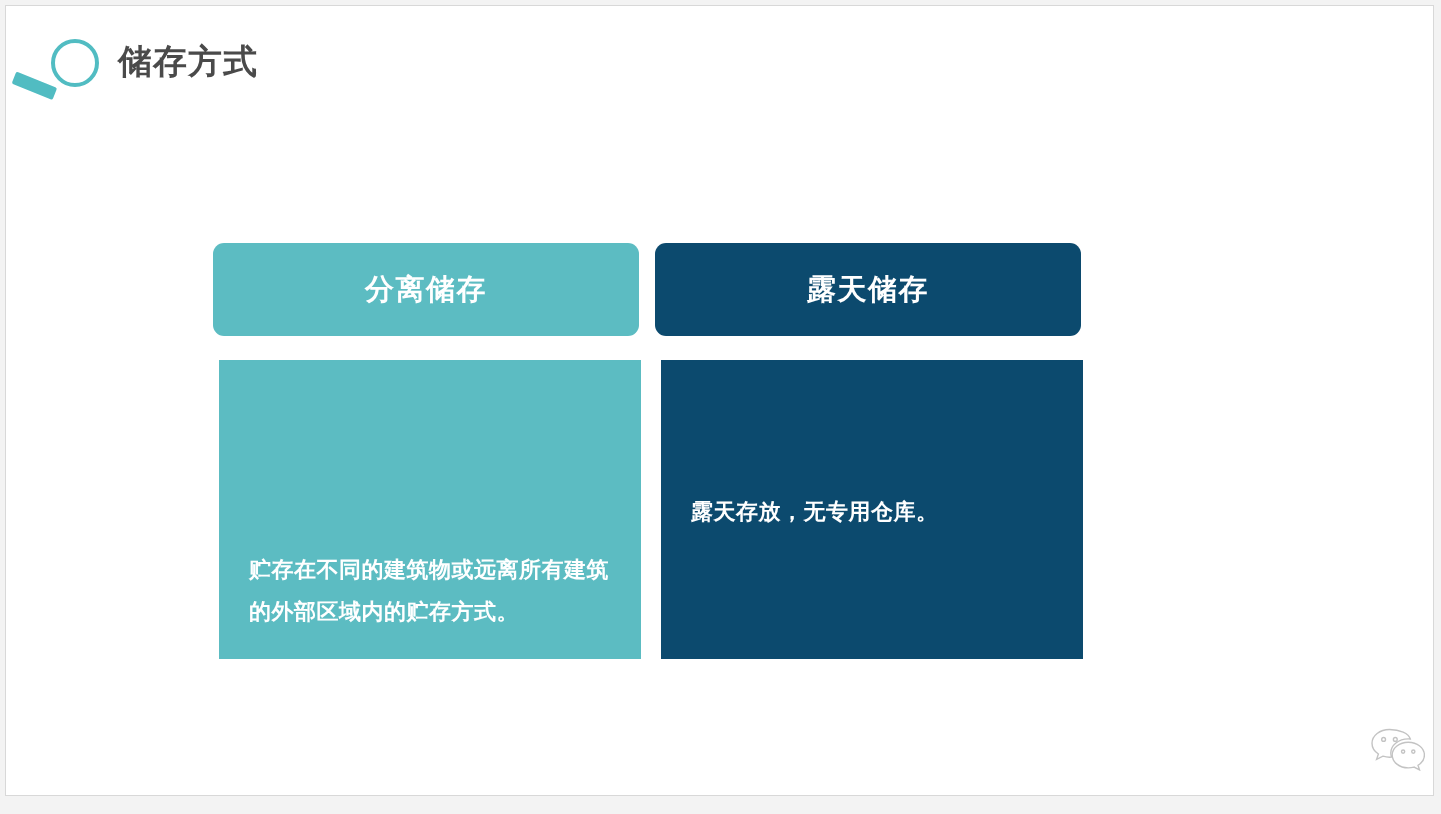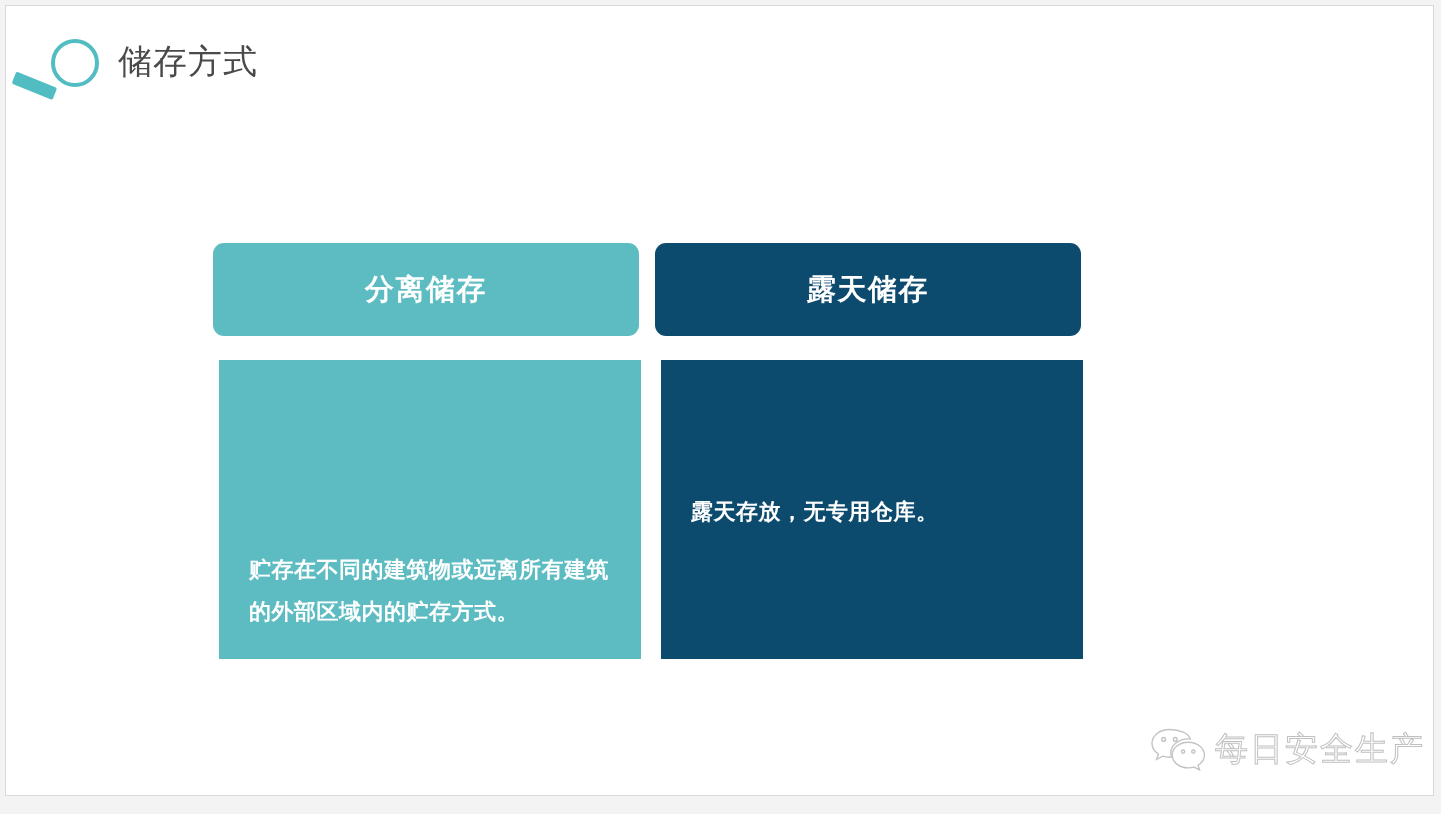--- a/index.html
+++ b/index.html
@@ -65,21 +65,21 @@
     top: 50px;
     width: 44px;
     height: 13px;
     background: #51bcc2;
     border-radius: 2px;
     transform: rotate(22deg);
     transform-origin: left center;
   }
   .page-title {
     font-size: 34px;
-    font-weight: normal;
+    font-weight: bold;
     color: #4a4a4a;
     letter-spacing: 1px;
     line-height: 1;
     margin-left: 2px;
     white-space: nowrap;
   }
 
   
   .columns {
     position: absolute;
@@ -206,17 +206,16 @@
       <svg class="wechat-icon" viewBox="0 0 56 46">
         <g fill="none" stroke="#b9b9b9" stroke-width="1.4">
           <path d="M20.5 4.5C10.8 4.5 3 10.7 3 18.3c0 4.3 2.5 8.2 6.4 10.7l-1.8 5.4 6.3-3.2c2.1.6 4.3 1 6.6 1 .7 0 1.4 0 2.1-.1-.5-1.3-.8-2.7-.8-4.1 0-7.8 7.8-14.1 17.5-14.1.7 0 1.3 0 2 .1C39.6 8.2 30.9 4.5 20.5 4.5z"></path>
           <path d="M39.3 17.3c-8.9 0-16.1 5.7-16.1 12.8 0 7.1 7.2 12.8 16.1 12.8 2 0 3.9-.3 5.7-.8l5.5 2.8-1.5-4.6c3.7-2.3 6.4-6 6.4-10.2 0-7.1-7.2-12.8-16.1-12.8z"></path>
           <circle cx="14.6" cy="14.4" r="1.9"></circle>
           <circle cx="26.3" cy="14.4" r="1.9"></circle>
           <circle cx="34.1" cy="26.6" r="1.6"></circle>
           <circle cx="44.3" cy="26.6" r="1.6"></circle>
         </g>
       </svg>
-      <span class="watermark-text" style="-webkit-text-stroke: 1px rgb(182, 182, 182);">每日安全生产</span>
     </div>
 
   </div>
 </div>
 
 </body></html>

